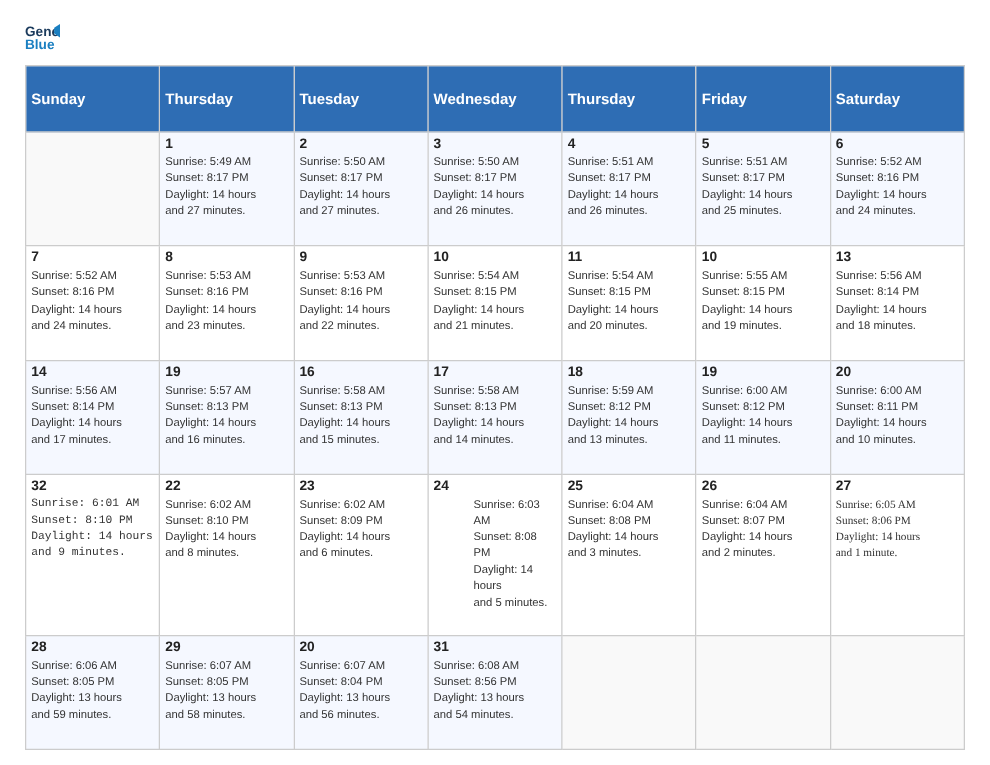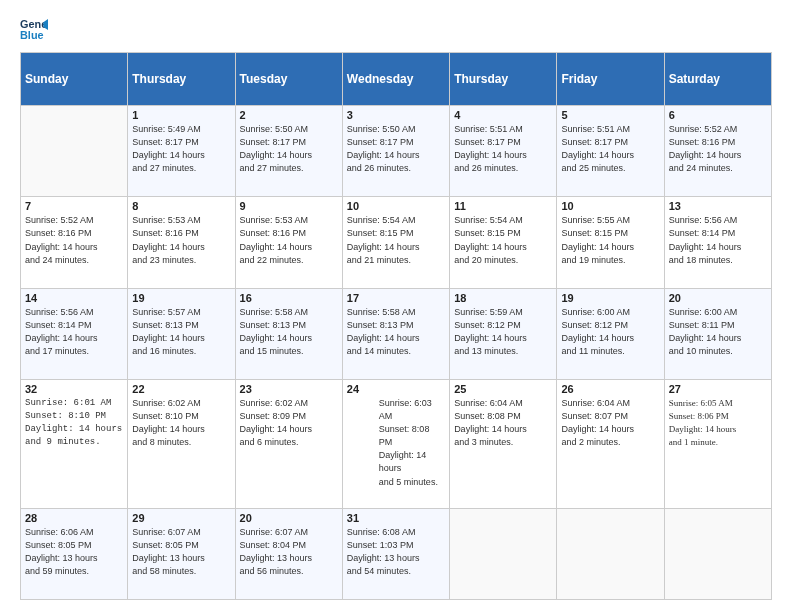--- a/index.html
+++ b/index.html
@@ -337,21 +337,21 @@
           <td>
             <span class="day-number">20</span>
             <div class="day-info" style="white-space: pre-line;">Sunrise: 6:07 AM
 Sunset: 8:04 PM
 Daylight: 13 hours
 and 56 minutes.</div>
           </td>
           <td>
             <span class="day-number">31</span>
             <div class="day-info" style="white-space: pre-line;">Sunrise: 6:08 AM
-Sunset: 1:03 PM
+Sunset: 8:56 PM
 Daylight: 13 hours
 and 54 minutes.</div>
           </td>
           <td class="empty"></td>
           <td class="empty"></td>
           <td class="empty"></td>
         </tr>
       </tbody>
   </table>
 </div>

